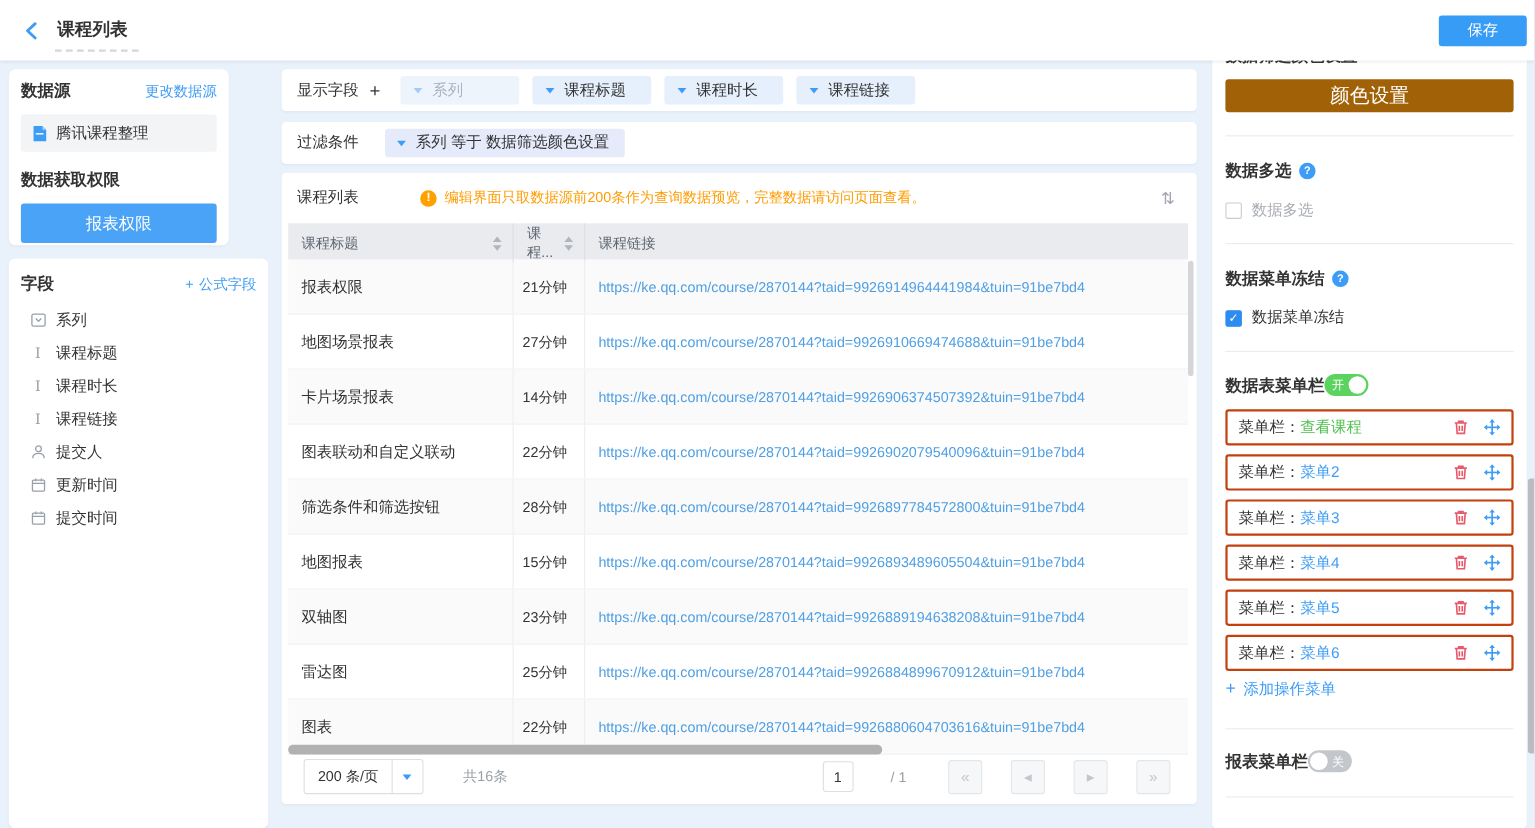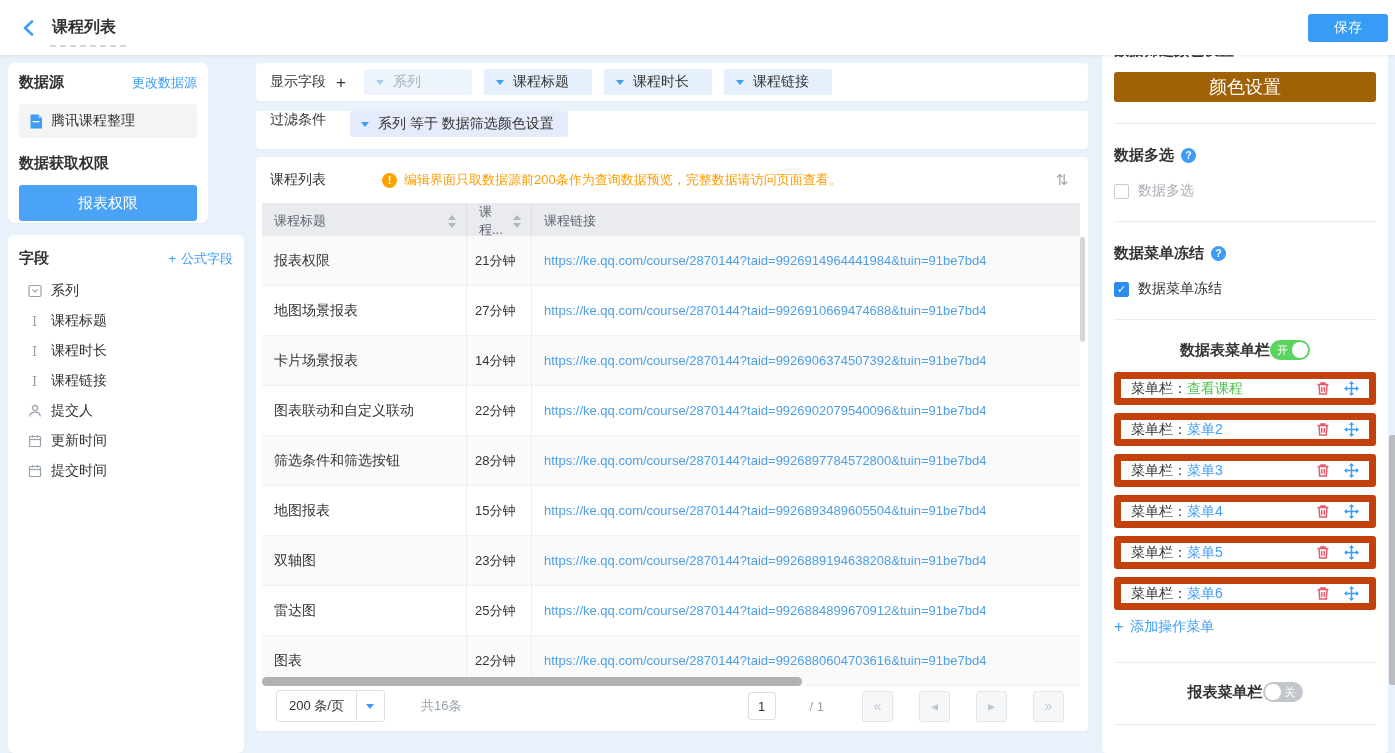--- a/index.html
+++ b/index.html
@@ -48,21 +48,21 @@
   .plus-dark{ font-size:17px; color:#333; cursor:pointer; line-height:1; }
   .tag-row{ display:flex; gap:12px; margin-left:8px; }
   .tag{ height:26px; min-width:108px; background:#e6f0fc; border-radius:3px;
     display:flex; align-items:center; gap:9px; padding:0 12px; font-size:14px;
     color:#333; cursor:pointer; }
   .tag.disabled{ background:#eef4fc; color:#a9b4c0; }
   .caret{ width:0; height:0; border-left:4px solid transparent;
     border-right:4px solid transparent; border-top:5px solid #3d9cf5; }
   .tag.disabled .caret{ border-top-color:#a8cbf0; }
   .card-filter{ left:256px; top:111px; width:832px; height:38px; border-radius:4px;
-    display:flex; padding:0 14px; }
+    display:flex; align-items:center; padding:0 14px; }
   .card-filter .tag{ margin-left:24px; background:#e5ebfa; min-width:0; padding:0 14px 0 11px;}
   
   .card-table{ left:256px; top:157px; width:832px; height:574px; border-radius:4px; }
   .tbl-titlebar{ height:46px; display:flex; align-items:center; padding:0 14px; }
   .tbl-title{ font-size:14px; color:#333; }
   .warn{ display:flex; align-items:center; gap:7px; margin-left:56px; }
   .warn-ic{ width:15px; height:15px; border-radius:50%; background:#ffa200; color:#fff;
     font-size:11px; font-weight:bold; display:flex; align-items:center; justify-content:center;}
   .warn-text{ font-size:13px; color:#ff9c00; }
   .sortall{ margin-left:auto; color:#a0a6ad; font-size:15px; cursor:pointer; padding:2px 6px;}
@@ -114,33 +114,33 @@
   .hr{ border:none; border-top:1px solid #ececec; margin-top:21px; }
   .r-head-row{ display:flex; align-items:center; gap:7px; margin-top:22px; }
   .q-ic{ width:15px; height:15px; border-radius:50%; background:#3d9cf5; color:#fff;
     font-size:10px; font-weight:bold; display:flex; align-items:center; justify-content:center; cursor:pointer;}
   .cb-row{ display:flex; align-items:center; gap:9px; margin-top:17px; font-size:14px; cursor:pointer;}
   .cb{ width:15px; height:15px; border:1px solid #c9ccd1; border-radius:2px; background:#fff; }
   .cb.checked{ background:#2e8cf0; border-color:#2e8cf0; color:#fff; font-size:11px;
     display:flex; align-items:center; justify-content:center; }
   .cb-label-off{ color:#a9adb3; }
   .cb-label-on{ color:#333; }
-  .menus-head{ display:flex; align-items:center; justify-content:center; margin-top:20px;}
+  .menus-head{ display:flex; align-items:center; justify-content:flex-start; margin-top:20px;}
   .toggle{ position:relative; width:40px; height:20px; border-radius:10px; cursor:pointer;
     font-size:11px; color:#fff; }
   .toggle.on{ background:#5bd35f; }
   .toggle.off{ background:#c3c7cc; }
   .toggle .t-txt{ position:absolute; top:3px; }
   .toggle.on .t-txt{ left:7px; }
   .toggle.off .t-txt{ right:7px; }
   .toggle .knob{ position:absolute; top:2px; width:16px; height:16px; border-radius:50%; background:#fff;}
   .toggle.on .knob{ right:2px; }
   .toggle.off .knob{ left:2px; }
   .menu-list{ margin-top:12px; }
-  .menu-item{ height:33px; border:7px solid #c2410c; border-radius:3px; margin-bottom:8px;
+  .menu-item{ height:33px; border:2px solid #c2410c; border-radius:3px; margin-bottom:8px;
     display:flex; align-items:center; padding:0 10px; font-size:14px; background:#fff;}
   .menu-item .val{ cursor:pointer; }
   .menu-item .sp{ flex:1; }
   .mi-ic{ cursor:pointer; display:flex; margin-left:14px; }
   .add-menu{ display:flex; align-items:center; gap:7px; margin-top:8px; color:#3d9cf5;
     font-size:14px; cursor:pointer; }
   .add-menu .plus{ font-size:16px; }
   
   .v-scrollbar{ position:absolute; right:0; top:435px; width:6px; height:250px;
     background:#b9bdc2; border-radius:3px 0 0 3px; cursor:pointer; z-index:9; }

